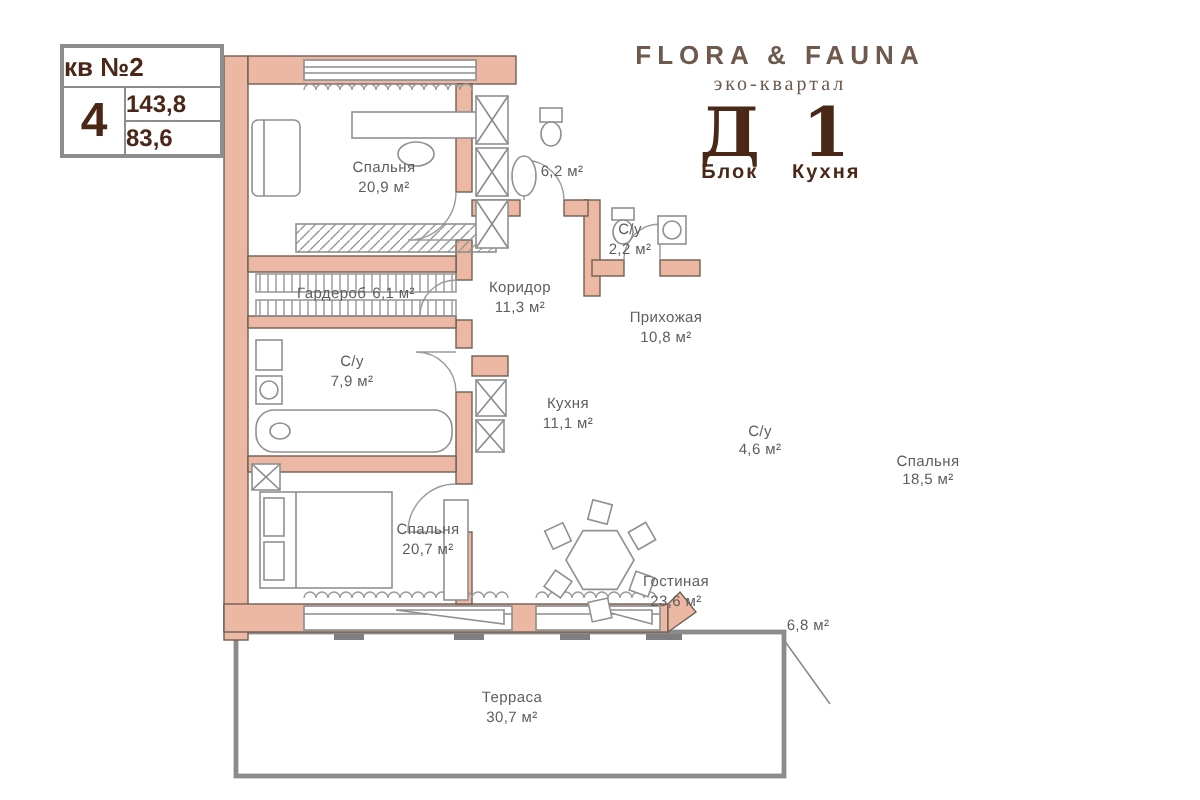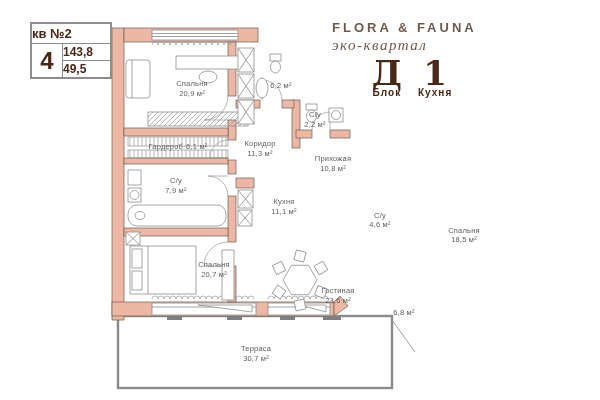--- a/index.html
+++ b/index.html
@@ -19,23 +19,23 @@
              background:#fff;color:#4b2718;font-weight:bold;}
   .unit-card .row-top{border-bottom:1px solid #8d8d8d;text-align:left;
                       font-size:13px;padding:2px 0;}
   .unit-card .row-bottom{display:flex;}
   .unit-card .cell-num{width:30px;display:flex;align-items:center;justify-content:center;
                        font-size:24px;border-right:1px solid #8d8d8d;}
   .unit-card .cell-areas{flex:1;}
   .unit-card .cell-areas div{font-size:12px;padding:1px 0;}
   .unit-card .cell-areas div:first-child{border-bottom:1px solid #8d8d8d;}
   
-  .brand{position:absolute;left:332px;top:20px;width:160px;text-align:left;color:#6e5a4c;}
+  .brand{position:absolute;left:310px;top:20px;width:160px;text-align:center;color:#6e5a4c;}
   .brand-title{font-size:13px;letter-spacing:3px;font-weight:bold;}
-  .brand-sub{font-family:"Liberation Serif",serif;font-style:italic;font-size:15px;
+  .brand-sub{font-family:"Liberation Serif",serif;font-size:10px;
              letter-spacing:1.5px;margin-top:2px;}
   .brand-big{display:flex;justify-content:center;gap:16px;margin-top:2px;color:#4a2817;}
   .brand-big .col{display:flex;flex-direction:column;align-items:center;line-height:1;}
   .brand-letter{font-family:"DejaVu Serif",serif;font-size:34px;font-weight:bold;}
   .brand-caption{font-size:10px;font-weight:bold;margin-top:-2px;letter-spacing:1px;}
 </style>
 </head>
 <body>
 
 <div class="stage">
@@ -297,21 +297,21 @@
       <text class="lbl" x="256" y="361">30,7 м²</text>
     </g>
   </svg>
 
   <div class="unit-card">
     <div class="row-top">кв №2</div>
     <div class="row-bottom">
       <div class="cell-num">4</div>
       <div class="cell-areas">
         <div>143,8</div>
-        <div>49,5</div>
+        <div>83,6</div>
       </div>
     </div>
   </div>
 
   <div class="brand">
     <div class="brand-title">FLORA &amp; FAUNA</div>
     <div class="brand-sub">эко-квартал</div>
     <div class="brand-big">
       <div class="col">
         <span class="brand-letter">Д</span>

